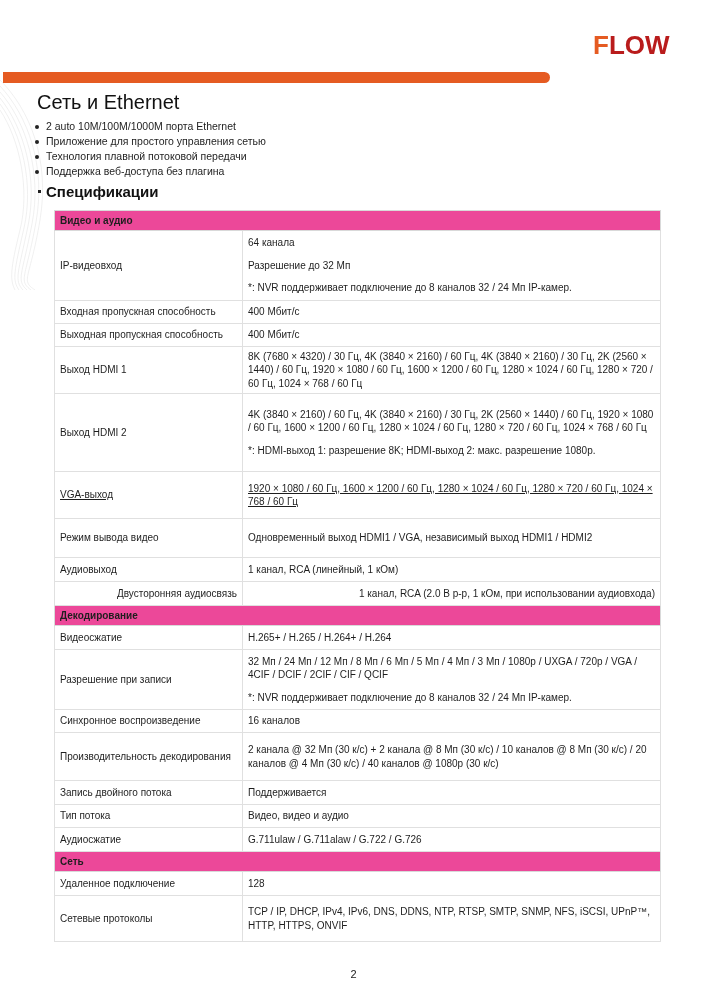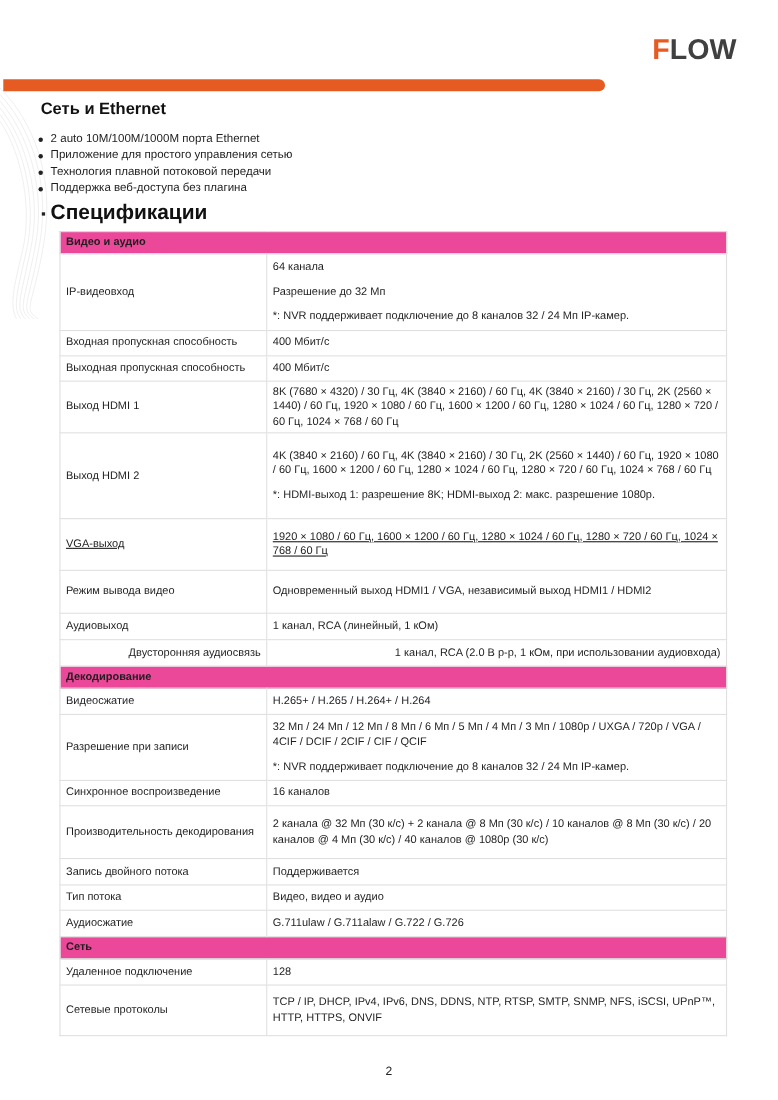--- a/index.html
+++ b/index.html
@@ -3,31 +3,31 @@
 <meta charset="utf-8">
 <style>
   * { box-sizing: border-box; margin: 0; padding: 0; }
   html, body { width: 707px; height: 1000px; background: #ffffff; overflow: hidden; }
   body { position: relative; font-family: "Liberation Sans", "DejaVu Sans", sans-serif; color: #1a1a1a; }
 
   .deco { position: absolute; left: 0; top: 70px; width: 60px; height: 220px; pointer-events: none; }
 
   .logo { position: absolute; left: 593px; top: 33px; height: 24px; display: flex; align-items: flex-end; font-family: "Liberation Sans", sans-serif; font-weight: 700; font-size: 26px; letter-spacing: 0px; line-height: 24px; }
   .logo .f { color: #e55b22; }
-  .logo .rest { color: #404040; }
+  .logo .rest { color: #b91c1c; }
 
   .bar { position: absolute; left: 3px; top: 72px; width: 547px; height: 11px; background: #e55b22; border-radius: 0 6px 6px 0; }
 
-  .section-title { position: absolute; left: 37px; top: 91px; font-size: 15px; font-weight: 700; color: #111; }
+  .section-title { position: absolute; left: 37px; top: 91px; font-size: 20px; font-weight: 400; color: #111; }
 
   .bullets { position: absolute; left: 35px; top: 119px; list-style: none; }
   .bullets li { font-size: 10.5px; line-height: 15px; display: flex; align-items: center; color: #1e1e1e; }
   .bullets li .dot { width: 4px; height: 4px; border-radius: 50%; background: #222; margin-right: 7px; display: inline-block; }
 
-  .spec-title { position: absolute; left: 38px; top: 183px; font-size: 19px; font-weight: 700; color: #111; display: flex; align-items: center; }
+  .spec-title { position: absolute; left: 38px; top: 183px; font-size: 15px; font-weight: 700; color: #111; display: flex; align-items: center; }
   .spec-title .sq { width: 3px; height: 3px; background: #222; margin-right: 5px; display: inline-block; }
 
   table.spec { position: absolute; left: 54px; top: 210px; width: 607px; border-collapse: collapse; font-size: 10px; color: #1e1e1e; }
   table.spec td { border: 1px solid #e0e0e0; padding: 0 5px; vertical-align: middle; line-height: 13.5px; }
   table.spec td.k { width: 188px; }
   table.spec tr.head td { background: #ec4899; font-weight: 700; height: 20px; border-color: #d9d9d9; }
   table.spec td p { margin: 0; }
   table.spec td p + p { margin-top: 9px; }
 
   .pagenum { position: absolute; left: 0; width: 707px; top: 968px; text-align: center; font-size: 11px; color: #222; }

